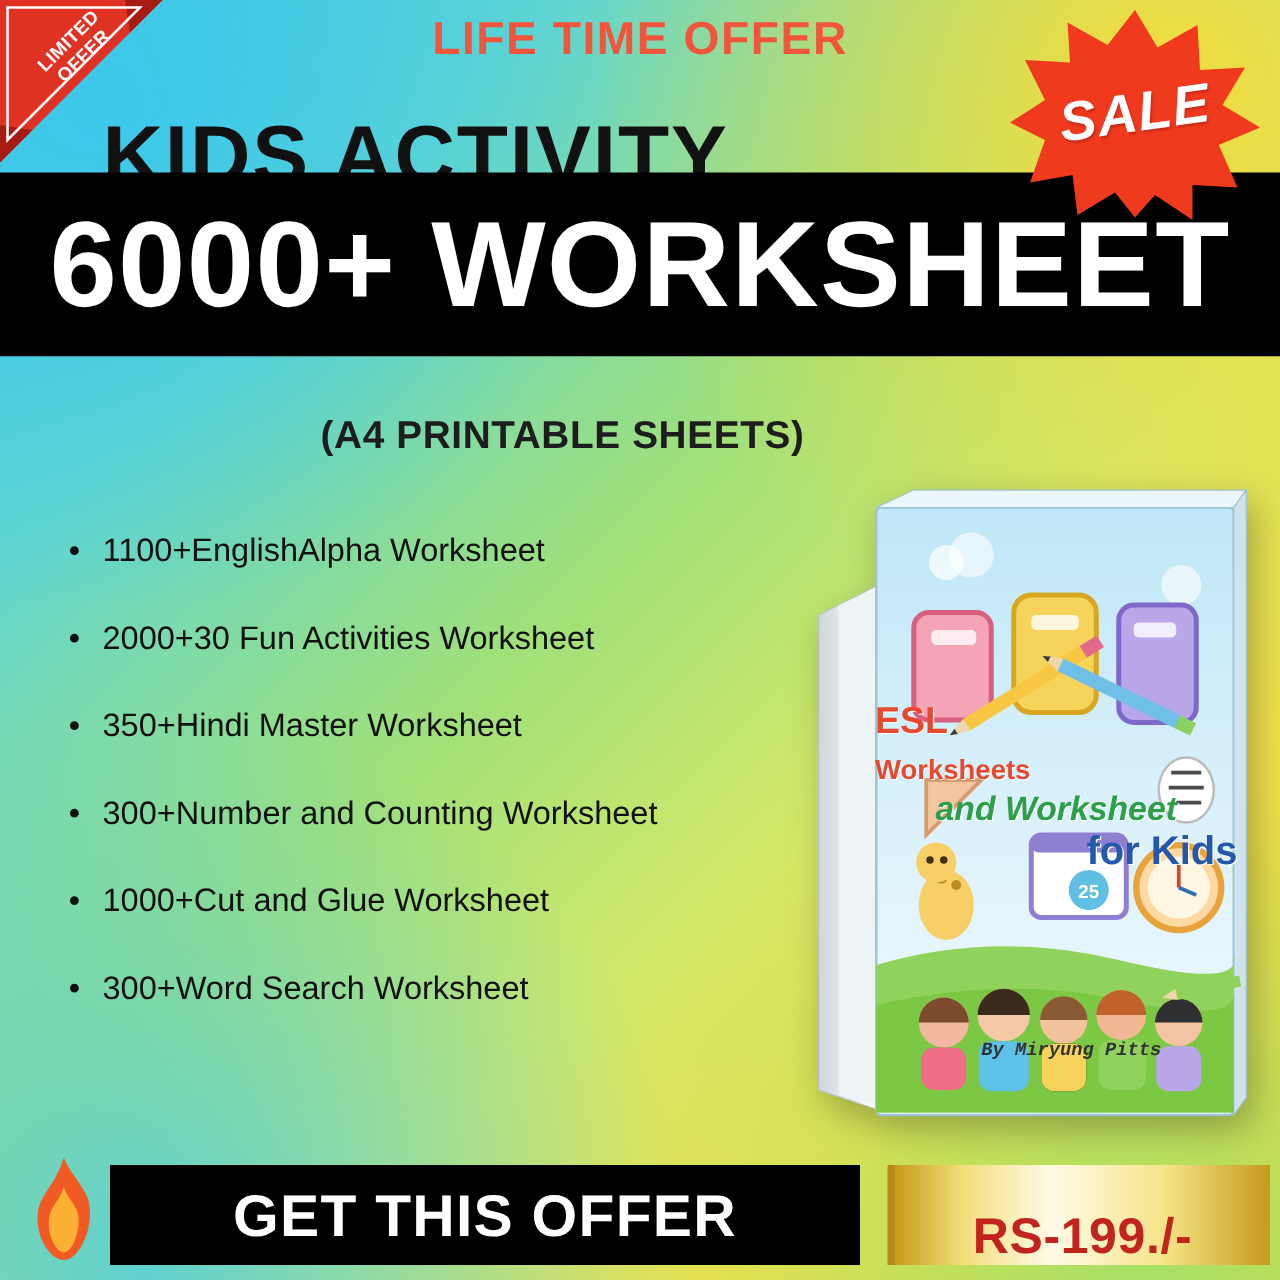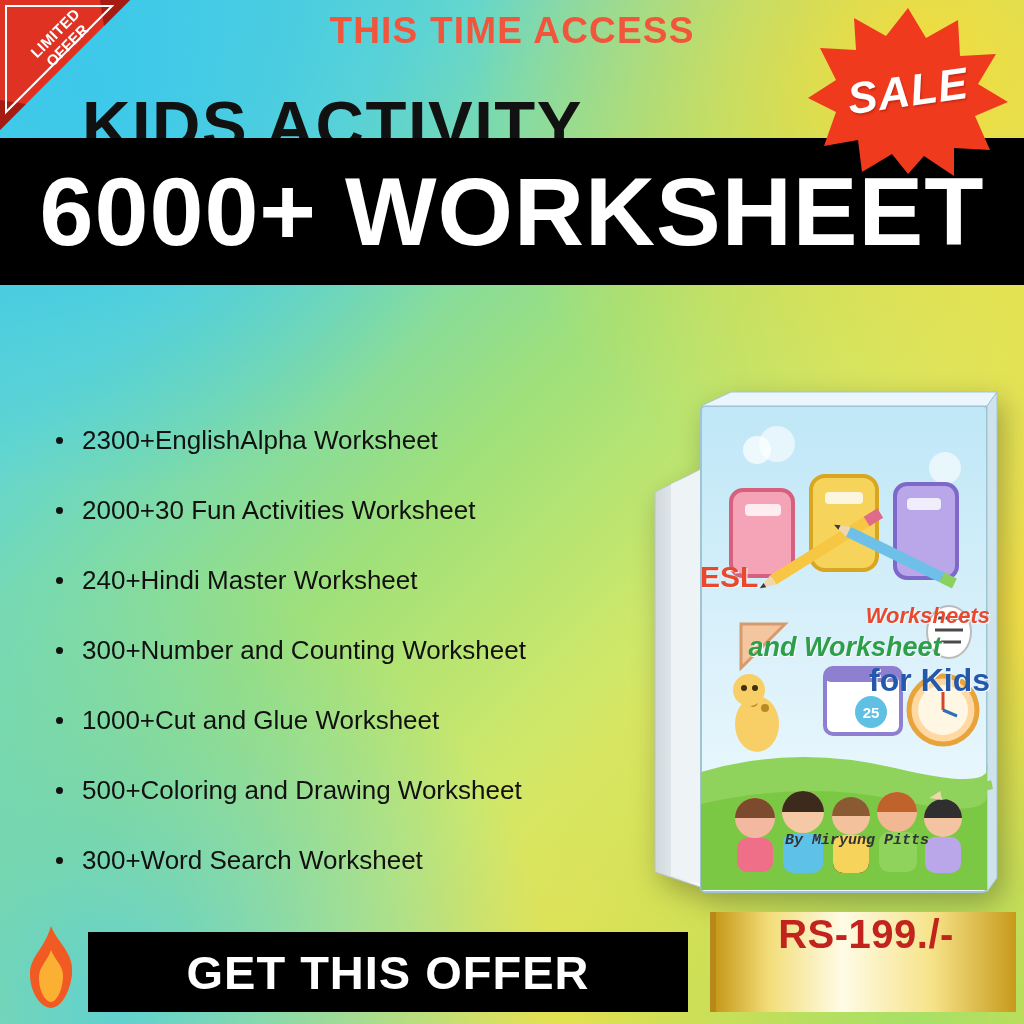--- a/index.html
+++ b/index.html
@@ -211,25 +211,24 @@
     font-size: 30px;
     font-weight: bold;
     z-index: 26;
     text-shadow: 1px 1px 0 #ffffff;
   }
   .box-line2 {
     position: absolute;
     left: 700px;
     top: 603px;
     width: 290px;
-    text-align: right;
+    text-align: left;
     color: #e8492e;
     font-size: 22px;
     font-weight: bold;
-    font-style: italic;
     z-index: 26;
     text-shadow: 1px 1px 0 #ffffff;
   }
   .box-line3 {
     position: absolute;
     left: 700px;
     top: 632px;
     width: 290px;
     text-align: center;
     color: #2d9e4a;
@@ -269,24 +268,24 @@
     color: #ffffff;
     font-size: 47px;
     font-weight: bold;
     letter-spacing: 1px;
   }
   .price-tag {
     position: absolute;
     right: 8px;
     bottom: 12px;
     width: 300px;
-    height: 100px;
+    height: 80px;
     background: linear-gradient(90deg, #c79a1b 0%, #f3de7b 18%, #fffbe6 42%, #f6e389 72%, #c79a1b 100%);
     display: flex;
-    align-items: flex-start;
+    align-items: flex-end;
     justify-content: center;
     z-index: 30;
     border-left: 6px solid #b8891a;
   }
   .price-tag .price-text {
     color: #c0241c;
     font-size: 40px;
     font-weight: bold;
     letter-spacing: 0.5px;
   }
@@ -322,35 +321,35 @@
     </div>
   </div>
 
   <div class="sale-burst">
     <svg width="200" height="170" viewBox="0 0 200 170">
       <polygon fill="#f03a1e" points="100,2 118,32 150,14 152,50 188,48 170,78 200,96 167,110 182,144 146,142 146,170 116,150 100,168 84,148 54,166 50,134 16,140 28,106 0,92 28,74 12,42 48,44 46,12 78,30"></polygon>
     </svg>
     <div class="sale-text">SALE</div>
   </div>
 
-  <div class="lifetime">THIS TIME ACCESS</div>
+  <div class="lifetime">LIFE TIME OFFER</div>
   <div class="kids-activity">KIDS ACTIVITY</div>
 
   <div class="black-band">
     <div class="main-title">6000+ WORKSHEET</div>
   </div>
 
+  <div class="subtitle">(A4  PRINTABLE SHEETS)</div>
 
   <ul class="features">
-    <li>2300+EnglishAlpha Worksheet</li>
+    <li>1100+EnglishAlpha Worksheet</li>
     <li>2000+30 Fun Activities Worksheet</li>
-    <li>240+Hindi Master Worksheet</li>
+    <li>350+Hindi Master Worksheet</li>
     <li>300+Number and Counting Worksheet</li>
     <li>1000+Cut and Glue Worksheet</li>
-    <li>500+Coloring and Drawing Worksheet</li>
     <li>300+Word Search Worksheet</li>
   </ul>
 
   <div class="product">
     <svg width="360" height="540" viewBox="0 0 360 540">
       <defs>
         <linearGradient id="skyGrad" x1="0" y1="0" x2="0" y2="1">
           <stop offset="0%" stop-color="#bfe7f7"></stop>
           <stop offset="55%" stop-color="#ddf2fb"></stop>
           <stop offset="100%" stop-color="#f2fbff"></stop>

